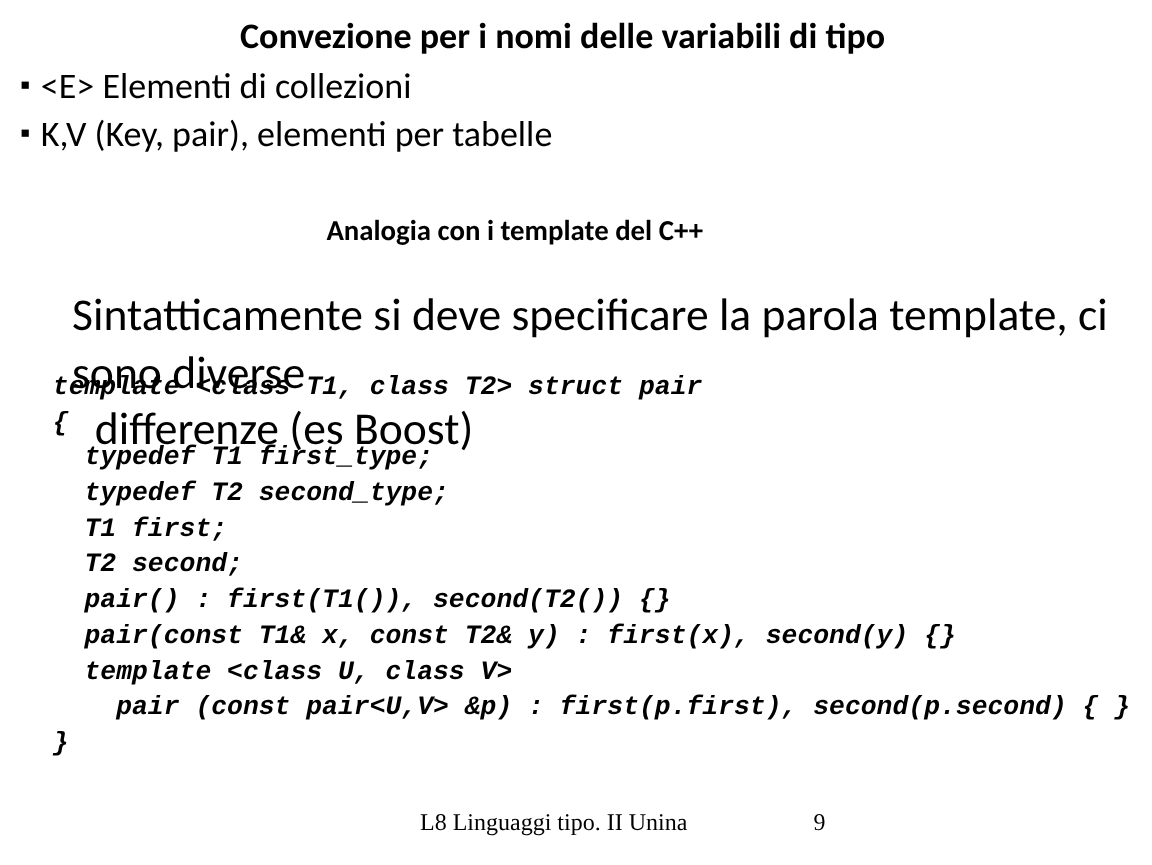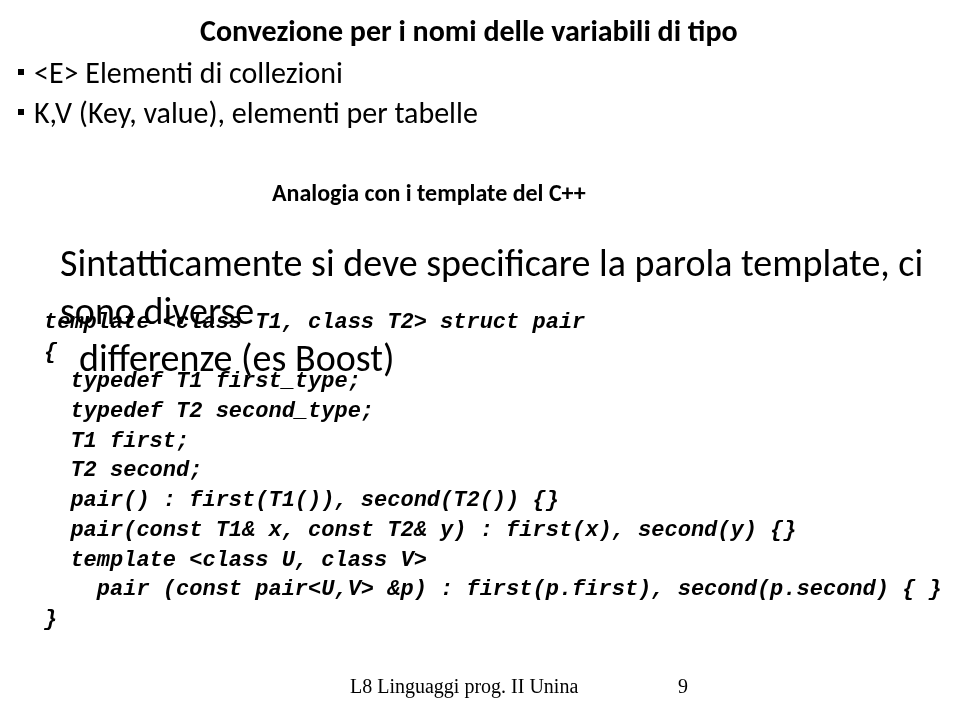--- a/index.html
+++ b/index.html
@@ -95,21 +95,21 @@
 
 <div class="slide">
 
   <div class="title">Convezione per i nomi delle variabili di tipo</div>
 
   <div class="bullets">
     <div class="row">
       <span class="dot"></span><span>&lt;E&gt; Elementi di collezioni</span>
     </div>
     <div class="row">
-      <span class="dot"></span><span>K,V (Key, value), elementi per tabelle</span>
+      <span class="dot"></span><span>K,V (Key, pair), elementi per tabelle</span>
     </div>
   </div>
 
   <div class="subtitle">Analogia con i template del C++</div>
 
   <div class="para">
     <div>Sintatticamente si deve specificare la parola template, ci sono diverse</div>
     <div style="margin-left:19px">differenze (es Boost)</div>
   </div>
 
@@ -118,16 +118,16 @@
   typedef T1 first_type;
   typedef T2 second_type;
   T1 first;
   T2 second;
   pair() : first(T1()), second(T2()) {}
   pair(const T1&amp; x, const T2&amp; y) : first(x), second(y) {}
   template &lt;class U, class V&gt;
     pair (const pair&lt;U,V&gt; &amp;p) : first(p.first), second(p.second) { }
 }</div>
 
-  <div class="footer-text">L8 Linguaggi prog. II Unina</div>
+  <div class="footer-text">L8 Linguaggi tipo. II Unina</div>
   <div class="footer-page">9</div>
 
 </div>
 
 </body></html>

